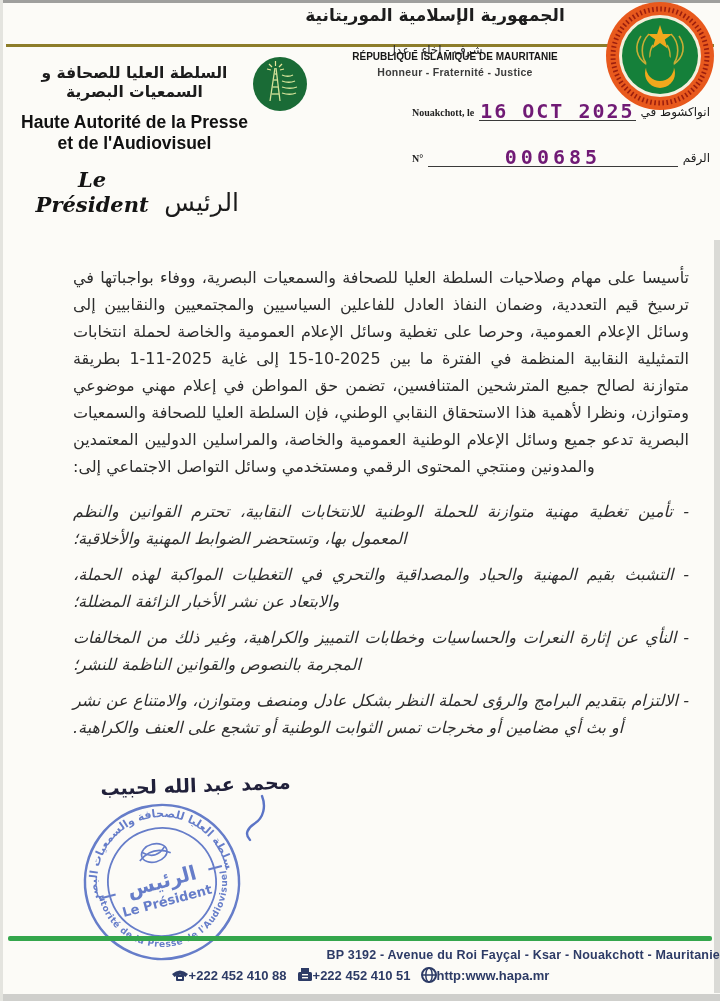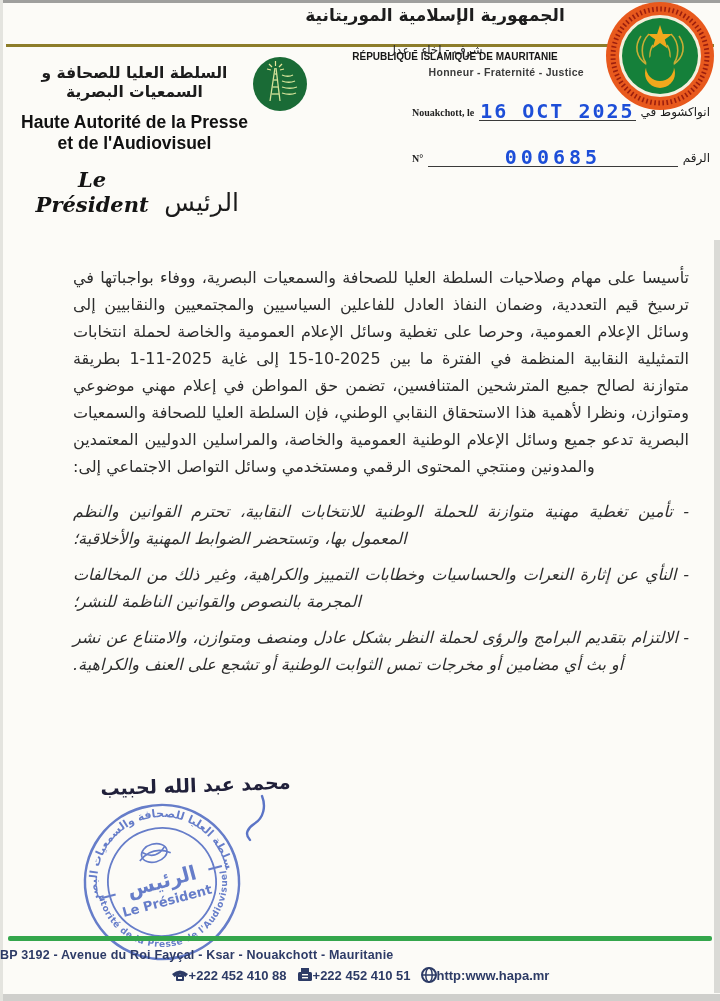--- a/index.html
+++ b/index.html
@@ -28,28 +28,28 @@
       font-size:17.5px;line-height:1.2;color:#111;}
   .president-row{margin-top:13px;display:flex;justify-content:space-between;align-items:flex-end;padding:0 18px 0 8px;}
   .president-fr{font-family:"DejaVu Serif",serif;font-style:italic;font-weight:bold;font-size:21px;color:#141414;}
   .president-ar{font-size:25px;color:#1a1a1a;direction:rtl;}
 
   .hapa-logo{position:absolute;top:56px;left:252px;width:56px;height:56px;}
 
   .center-block{position:absolute;top:51px;left:326px;width:258px;text-align:center;
       font-family:"Liberation Sans",sans-serif;}
   .center-block .rep-fr{font-size:10px;font-weight:bold;color:#161616;}
-  .center-block .motto-fr{font-size:10.5px;font-weight:bold;color:#3c3c3c;margin-top:4px;letter-spacing:.3px;text-align:right;}
+  .center-block .motto-fr{font-size:10.5px;font-weight:bold;color:#3c3c3c;margin-top:4px;letter-spacing:.3px;}
 
   .ref-row{position:absolute;left:412px;width:298px;display:flex;align-items:flex-end;gap:5px;}
   .ref-row.date{top:96px;}
   .ref-row.num{top:142px;}
   .ref-label-fr{font-family:Liberation Serif, serif;font-size:10px;font-weight:bold;color:#222;white-space:nowrap;padding-bottom:3px;}
   .ref-line{flex:1;border-bottom:1.6px solid #3a3a3a;text-align:center;}
-  .ink-stamp{font-family:"DejaVu Sans Mono",monospace;font-weight:bold;color:#1d4ed8;
+  .ink-stamp{font-family:"DejaVu Sans Mono",monospace;font-weight:bold;color:#701a75;
       font-size:20px;letter-spacing:2px;display:inline-block;transform:translateY(3px);}
   .ink-stamp.num{letter-spacing:4px;}
   .ref-label-ar{font-size:12px;color:#1d1d1d;direction:rtl;white-space:nowrap;padding-bottom:2px;}
 
   
   .doc-title{position:absolute;top:203px;left:73px;width:616px;text-align:center;
       font-size:20px;font-weight:bold;color:#222;direction:rtl;}
   .doc-body{position:absolute;top:264px;left:73px;width:616px;direction:rtl;
       font-size:16px;line-height:27px;color:#2d2d2d;text-align:justify;text-align-last:left;}
   .doc-body p{margin:0 0 18px 0;}
@@ -57,21 +57,21 @@
 
   
   .sig-name{position:absolute;top:774px;left:88px;width:215px;text-align:center;direction:rtl;
       font-size:19px;font-weight:bold;color:#20203a;transform:rotate(-2deg);}
   .sig-flourish{position:absolute;top:792px;left:236px;width:34px;height:52px;}
   .stamp{position:absolute;top:796px;left:76px;width:172px;height:172px;
       transform:rotate(-15deg);opacity:.93;}
 
   
   .footer-rule{position:absolute;top:936px;left:8px;right:8px;height:5px;background:#34a64c;border-radius:2px;}
-  .footer{position:absolute;top:948px;left:0;right:0;text-align:left;
+  .footer{position:absolute;top:948px;left:0;right:0;text-align:right;
       font-family:"Liberation Sans",sans-serif;color:#2d3b66;}
   .footer .address{font-size:12.5px;font-weight:bold;letter-spacing:.2px;}
   .contacts{margin-top:5px;display:flex;justify-content:center;align-items:center;gap:10px;
       font-size:13px;font-weight:bold;}
   .contact-item{display:flex;align-items:center;gap:0;}
   .cicon{display:inline-block;}
 </style>
 </head>
 <body>
 
@@ -160,20 +160,21 @@
     <span class="ref-line">
       <span class="ink-stamp num">000685</span>
     </span>
     <span class="ref-label-ar">الرقم</span>
   </div>
 
 
   <div class="doc-body">
     <p>تأسيسا على مهام وصلاحيات السلطة العليا للصحافة والسمعيات البصرية، ووفاء بواجباتها في ترسيخ قيم التعددية، وضمان النفاذ العادل للفاعلين السياسيين والمجتمعيين والنقابيين إلى وسائل الإعلام العمومية، وحرصا على تغطية وسائل الإعلام العمومية والخاصة لحملة انتخابات التمثيلية النقابية المنظمة في الفترة ما بين ⁦15-10-2025⁩ إلى غاية ⁦1-11-2025⁩ بطريقة متوازنة لصالح جميع المترشحين المتنافسين، تضمن حق المواطن في إعلام مهني موضوعي ومتوازن، ونظرا لأهمية هذا الاستحقاق النقابي الوطني، فإن السلطة العليا للصحافة والسمعيات البصرية تدعو جميع وسائل الإعلام الوطنية العمومية والخاصة، والمراسلين الدوليين المعتمدين والمدونين ومنتجي المحتوى الرقمي ومستخدمي وسائل التواصل الاجتماعي إلى:</p>
     <div class="bullet">- تأمين تغطية مهنية متوازنة للحملة الوطنية للانتخابات النقابية، تحترم القوانين والنظم المعمول بها، وتستحضر الضوابط المهنية والأخلاقية؛</div>
+    <div class="bullet">- التشبث بقيم المهنية والحياد والمصداقية والتحري في التغطيات المواكبة لهذه الحملة، والابتعاد عن نشر الأخبار الزائفة المضللة؛</div>
     <div class="bullet">- النأي عن إثارة النعرات والحساسيات وخطابات التمييز والكراهية، وغير ذلك من المخالفات المجرمة بالنصوص والقوانين الناظمة للنشر؛</div>
     <div class="bullet">- الالتزام بتقديم البرامج والرؤى لحملة النظر بشكل عادل ومنصف ومتوازن، والامتناع عن نشر أو بث أي مضامين أو مخرجات تمس الثوابت الوطنية أو تشجع على العنف والكراهية.</div>
   </div>
 
   <div class="sig-name">محمد عبد الله لحبيب</div>
 
   <svg class="sig-flourish" viewBox="0 0 34 52">
     <path d="M26,4 C30,14 28,26 18,32 C12,36 8,42 14,48" fill="none" stroke="#5b74c6" stroke-width="2.4" stroke-linecap="round"></path>
   </svg>
 

